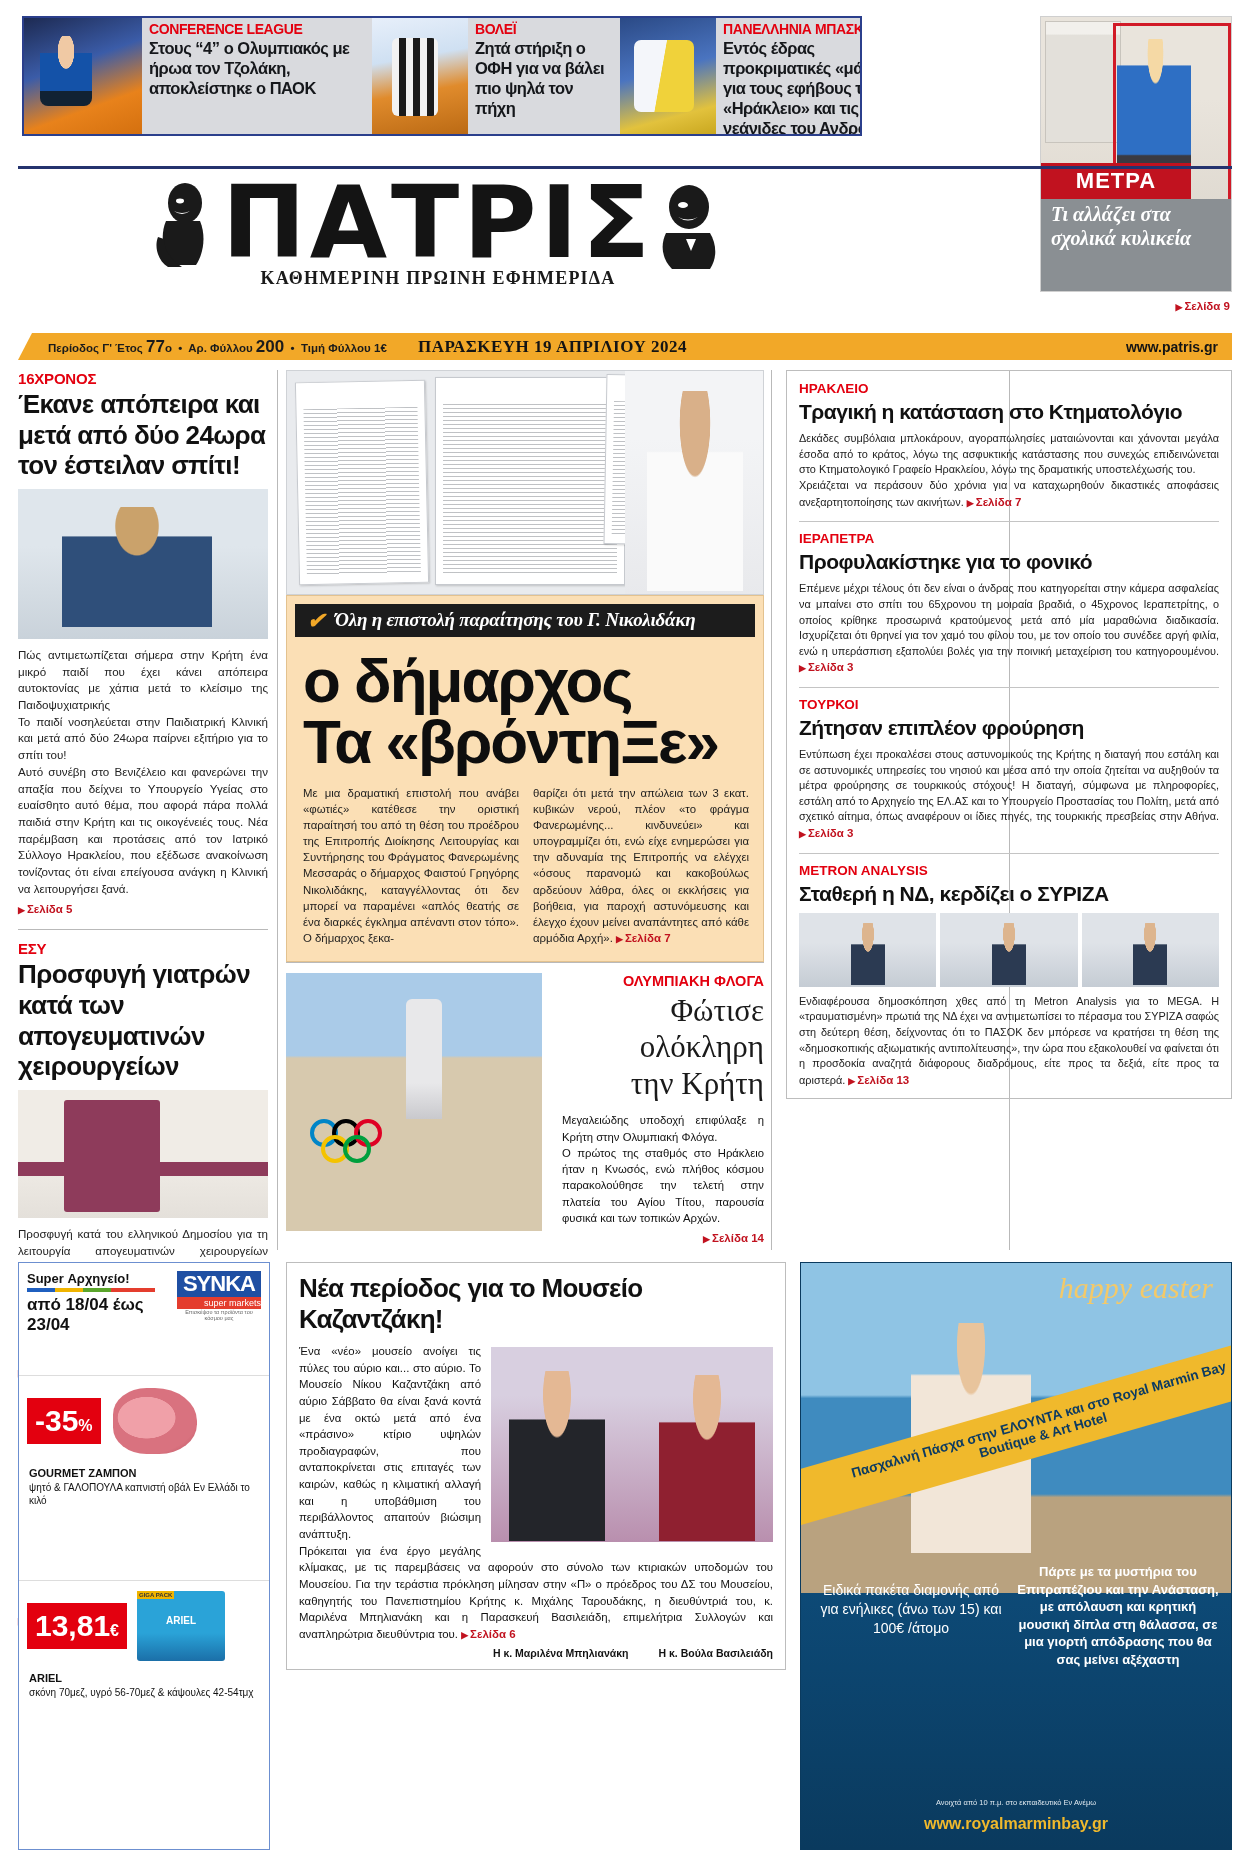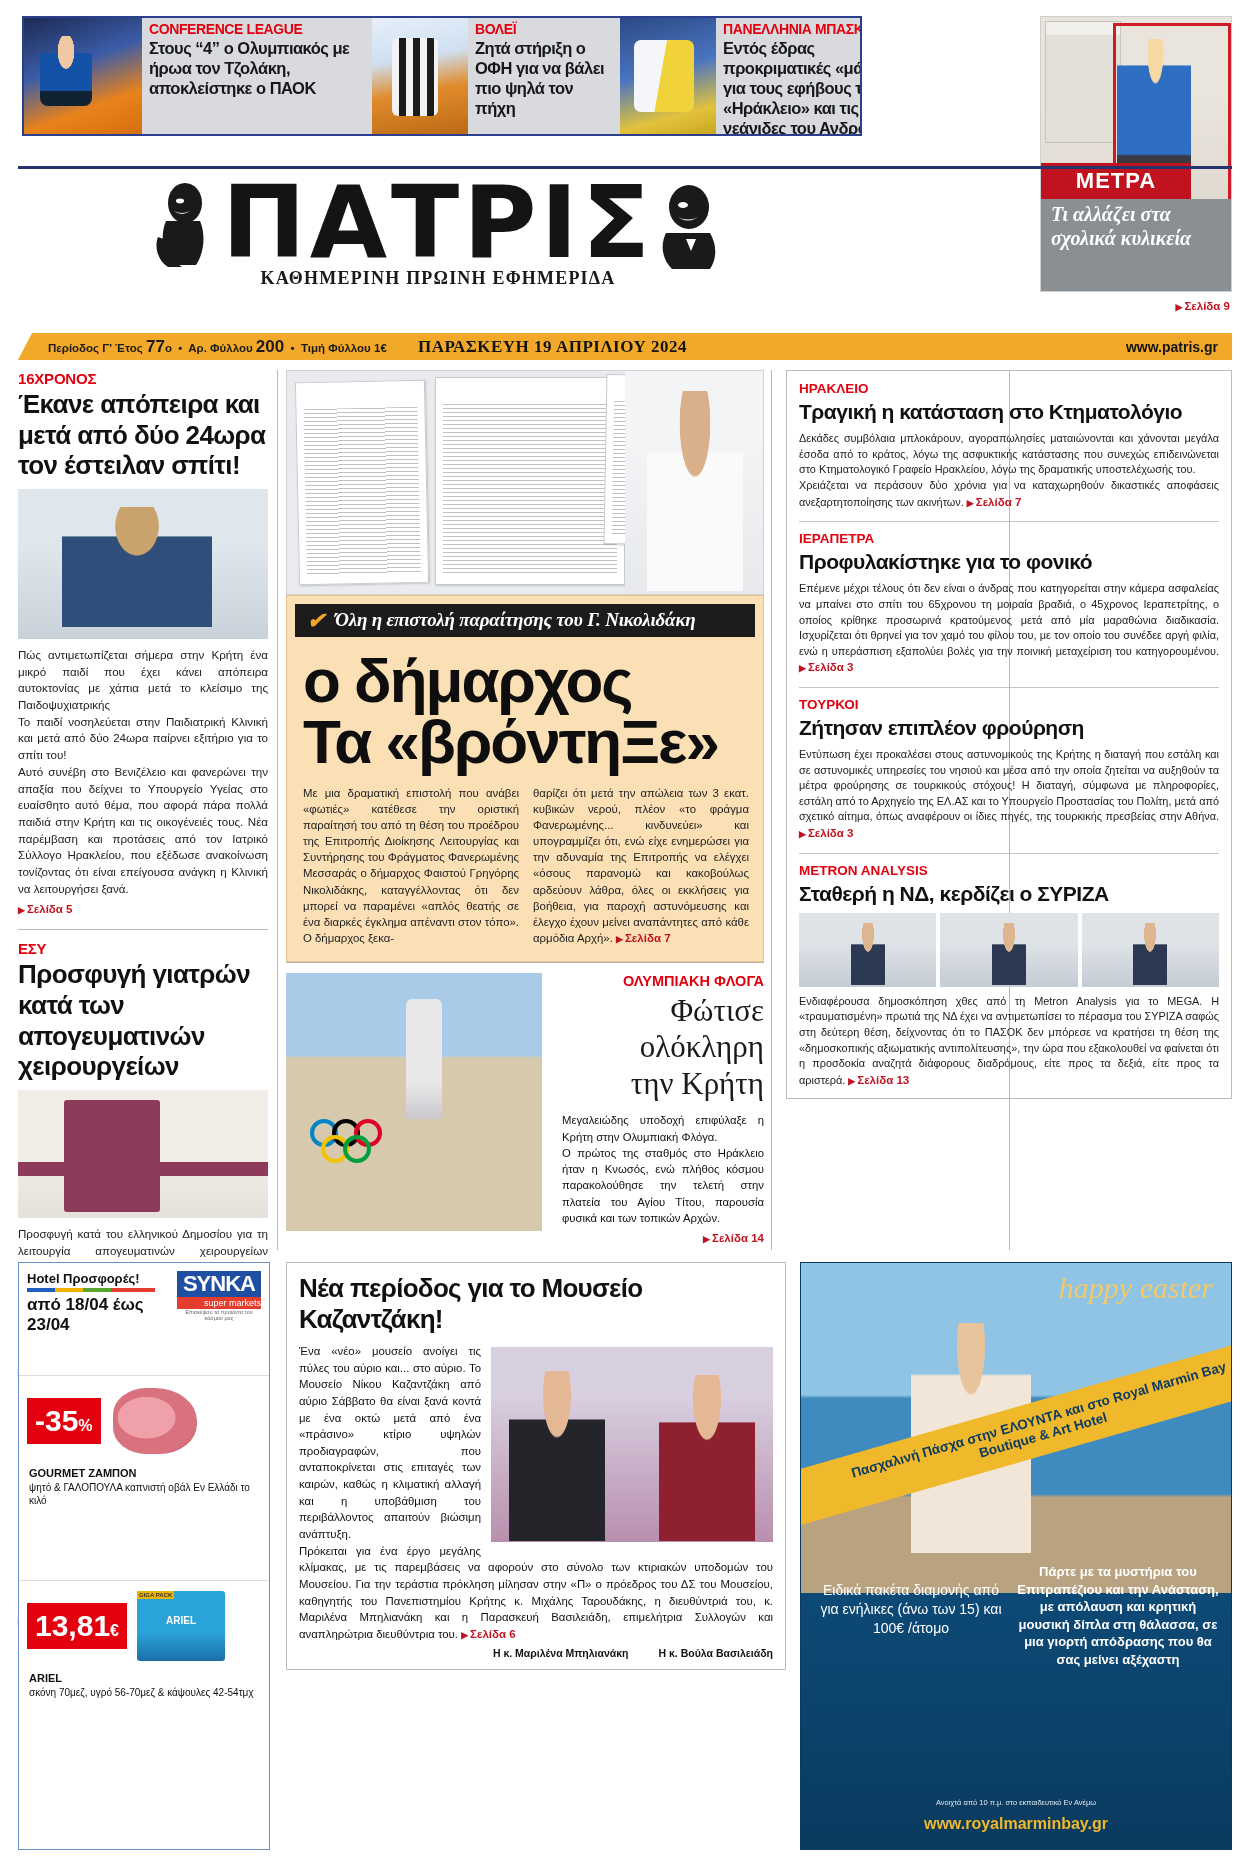--- a/index.html
+++ b/index.html
@@ -492,21 +492,21 @@
             <span class="pagelink">Σελίδα 13</span>
           </div>
         </div>
       </div>
     </div>
   </div>
 
   <div class="ad-synka">
     <div class="synka-top">
       <div>
-        <div class="synka-off">Hotel Προσφορές!</div>
+        <div class="synka-off">Super Αρχηγείο!</div>
         <div class="synka-bars"></div>
         <div class="synka-dates">από 18/04 έως 23/04</div>
       </div>
       <div class="synka-logo">
         <div class="lg">SYNKA</div>
         <div class="sm">super markets</div>
         <div class="tiny">Επισκέψου τα προϊόντα του κόσμου μας</div>
       </div>
     </div>
 

